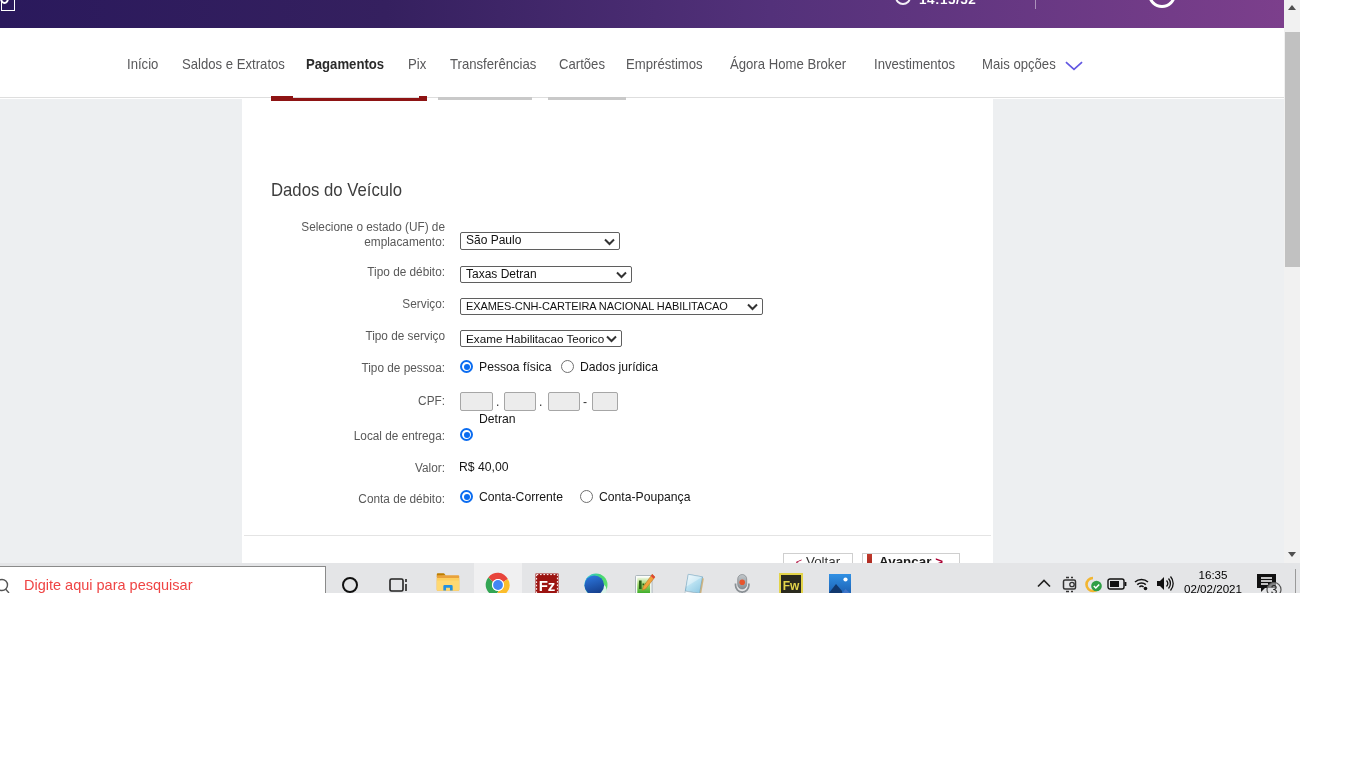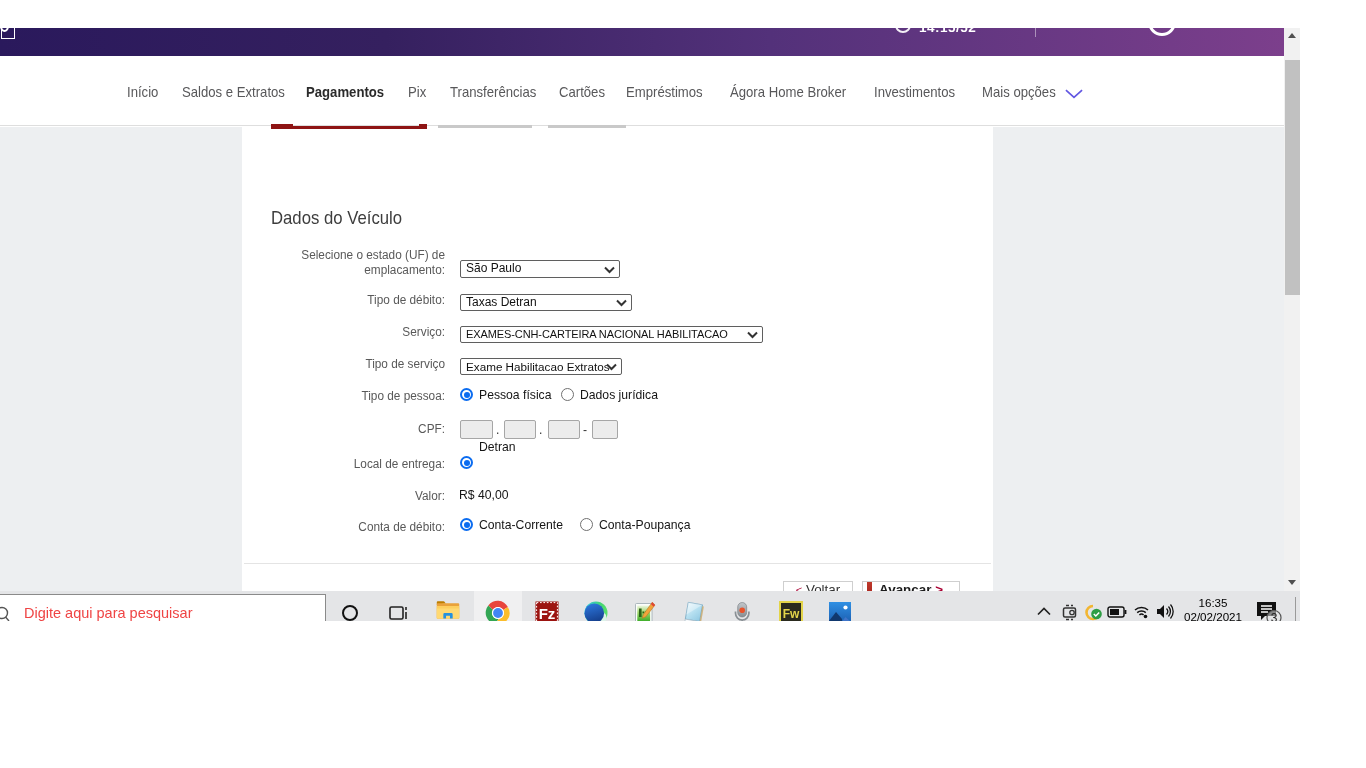--- a/index.html
+++ b/index.html
@@ -1,17 +1,17 @@
 <!DOCTYPE html>
 <html><head>
 <meta charset="utf-8">
 <style>
   * { margin:0; padding:0; box-sizing:border-box; }
   html,body { width:1366px; height:768px; background:#fff; font-family:"Liberation Sans", sans-serif; overflow:hidden; }
-  #vm { position:absolute; left:0; top:0; width:1300px; height:593px; background:#fff; overflow:hidden;margin-top:28px; }
+  #vm { position:absolute; left:0; top:0; width:1300px; height:593px; background:#fff; overflow:hidden; }
   
   #topbar { position:absolute; left:0; top:0; width:1284px; height:28px;
     background:linear-gradient(90deg,#2a195c 0%,#35205f 30%,#53317a 60%,#7c3f8c 100%); overflow:hidden; }
   #boxicon { position:absolute; left:1px; top:-6px; width:14px; height:17px; border:1.5px solid #fff; }
   #boxglyph { position:absolute; left:0px; top:-8px; width:9px; height:12px; border:2px solid #fff; border-radius:50%; }
   #clockarc { position:absolute; left:895px; top:-11px; width:16px; height:16px; border:2.4px solid #f3eff6; border-radius:50%; }
   #timertxt { position:absolute; left:919px; top:-7.5px; width:62px; height:12px; overflow:hidden;
     font-weight:bold; color:#fff; font-size:13.5px; line-height:13px; letter-spacing:.5px; }
   #tdivider { position:absolute; left:1035px; top:0; width:1px; height:9px; background:rgba(255,255,255,.45); }
   #avatararc { position:absolute; left:1148px; top:-20px; width:28px; height:28px; border:3px solid #fff; border-radius:50%; }
@@ -90,21 +90,21 @@
         </svg></div>
       <div class="lbl" style="top:166px">Tipo de débito:</div>
       <div class="sel" style="top:166.5px;width:172px">Taxas Detran<svg width="11" height="8" viewBox="0 0 11 8">
           <path d="M1 1.5 L5.5 6 L10 1.5" fill="none" stroke="#333" stroke-width="2"></path>
         </svg></div>
       <div class="lbl" style="top:198px">Serviço:</div>
       <div class="sel" style="top:198.5px;width:303px"><span style="font-size:11px;letter-spacing:-.1px">EXAMES-CNH-CARTEIRA NACIONAL HABILITACAO</span><svg width="11" height="8" viewBox="0 0 11 8">
           <path d="M1 1.5 L5.5 6 L10 1.5" fill="none" stroke="#333" stroke-width="2"></path>
         </svg></div>
       <div class="lbl" style="top:230px">Tipo de serviço</div>
-      <div class="sel" style="top:230.5px;width:162px"><span style="font-size:11.7px">Exame Habilitacao Extratos</span><svg width="11" height="8" viewBox="0 0 11 8">
+      <div class="sel" style="top:230.5px;width:162px"><span style="font-size:11.7px">Exame Habilitacao Teorico</span><svg width="11" height="8" viewBox="0 0 11 8">
           <path d="M1 1.5 L5.5 6 L10 1.5" fill="none" stroke="#333" stroke-width="2"></path>
         </svg></div>
       <div class="lbl" style="top:262px">Tipo de pessoa:</div>
       <div class="radio on" style="left:460px;top:261px"></div>
       <div class="val" style="left:479px;top:261px">Pessoa física</div>
       <div class="radio off" style="left:561px;top:261px"></div>
       <div class="val" style="left:580px;top:261px">Dados jurídica</div>
       <div class="lbl" style="top:295px">CPF:</div>
       <div class="cpfbox" style="left:460px;width:33px"></div>
       <div class="val" style="left:496px;top:296px;color:#333">.</div>

